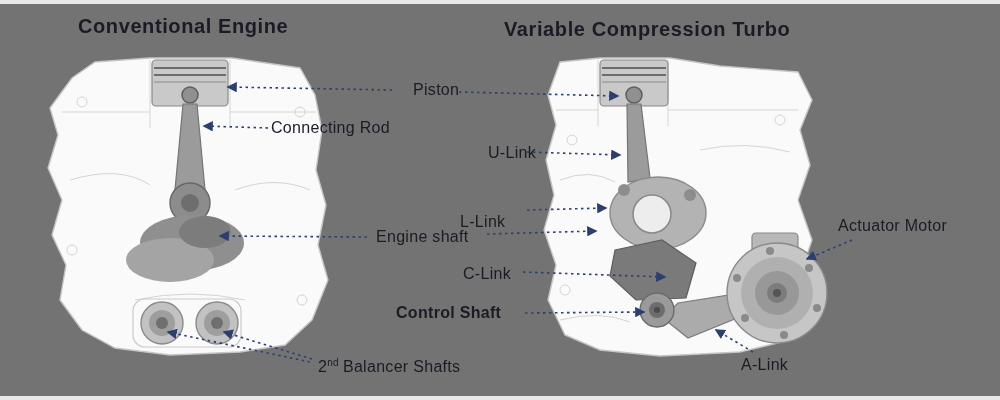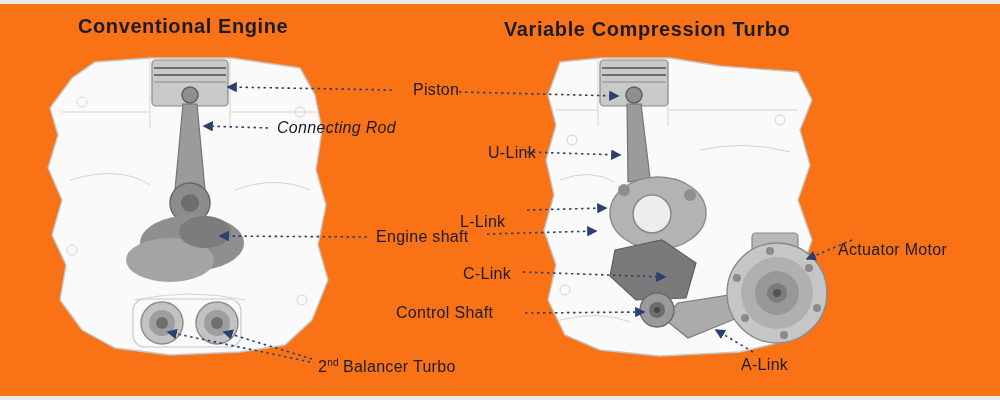--- a/index.html
+++ b/index.html
@@ -3,21 +3,21 @@
 <meta charset="utf-8">
 <style>
   :root{
     --arrow:#2c3f6e;
     --label-text:#1b1b26;
   }
   html,body{margin:0;padding:0;background:#ffffff;}
   .canvas{
     position:relative;
     width:1000px;height:400px;
-    background:#f97316;
+    background:#737373;
     overflow:hidden;
     font-family:"Liberation Sans", sans-serif;
   }
   .edge-strip{position:absolute;left:0;width:1000px;height:4px;background:#e9e9e9;}
   .edge-top{top:0;}
   .edge-bottom{bottom:0;}
   svg.scene{position:absolute;left:0;top:0;}
   .arrow{
     stroke:var(--arrow);
     stroke-width:1.6;
@@ -177,25 +177,25 @@
       <line class="arrow" x1="753" y1="352" x2="716" y2="330" marker-end="url(#ah)"></line>
       <line class="arrow" x1="310" y1="362" x2="168" y2="332" marker-end="url(#ah)"></line>
       <line class="arrow" x1="312" y1="359" x2="224" y2="332" marker-end="url(#ah)"></line>
     </g>
   </svg>
 
   <div class="title" style="left:78px;top:15px;">Conventional Engine</div>
   <div class="title" style="left:504px;top:18px;">Variable Compression Turbo</div>
 
   <div class="lbl" style="left:413px;top:81px;">Piston</div>
-  <div class="lbl" style="left:277px;top:119px;font-style:italic;">Connecting Rod</div>
+  <div class="lbl" style="left:271px;top:119px;">Connecting Rod</div>
   <div class="lbl" style="left:488px;top:144px;">U-Link</div>
   <div class="lbl" style="left:460px;top:201px;margin-top:12px;">L-Link</div>
   <div class="lbl" style="left:376px;top:228px;">Engine shaft</div>
   <div class="lbl" style="left:455px;top:265px;margin-left:8px;">C-Link</div>
-  <div class="lbl" style="left:396px;top:304px;">Control Shaft</div>
-  <div class="lbl" style="left:838px;top:217px;margin-top:24px;">Actuator Motor</div>
+  <div class="lbl" style="left:396px;top:304px;font-weight:bold;">Control Shaft</div>
+  <div class="lbl" style="left:838px;top:217px;">Actuator Motor</div>
   <div class="lbl" style="left:741px;top:356px;">A-Link</div>
 
   <div class="lbl" style="left:318px;top:357px;">
-    <span>2</span><sup>nd</sup><span class="rest">Balancer Turbo</span>
+    <span>2</span><sup>nd</sup><span class="rest">Balancer Shafts</span>
   </div>
 </div>
 
 </body></html>

